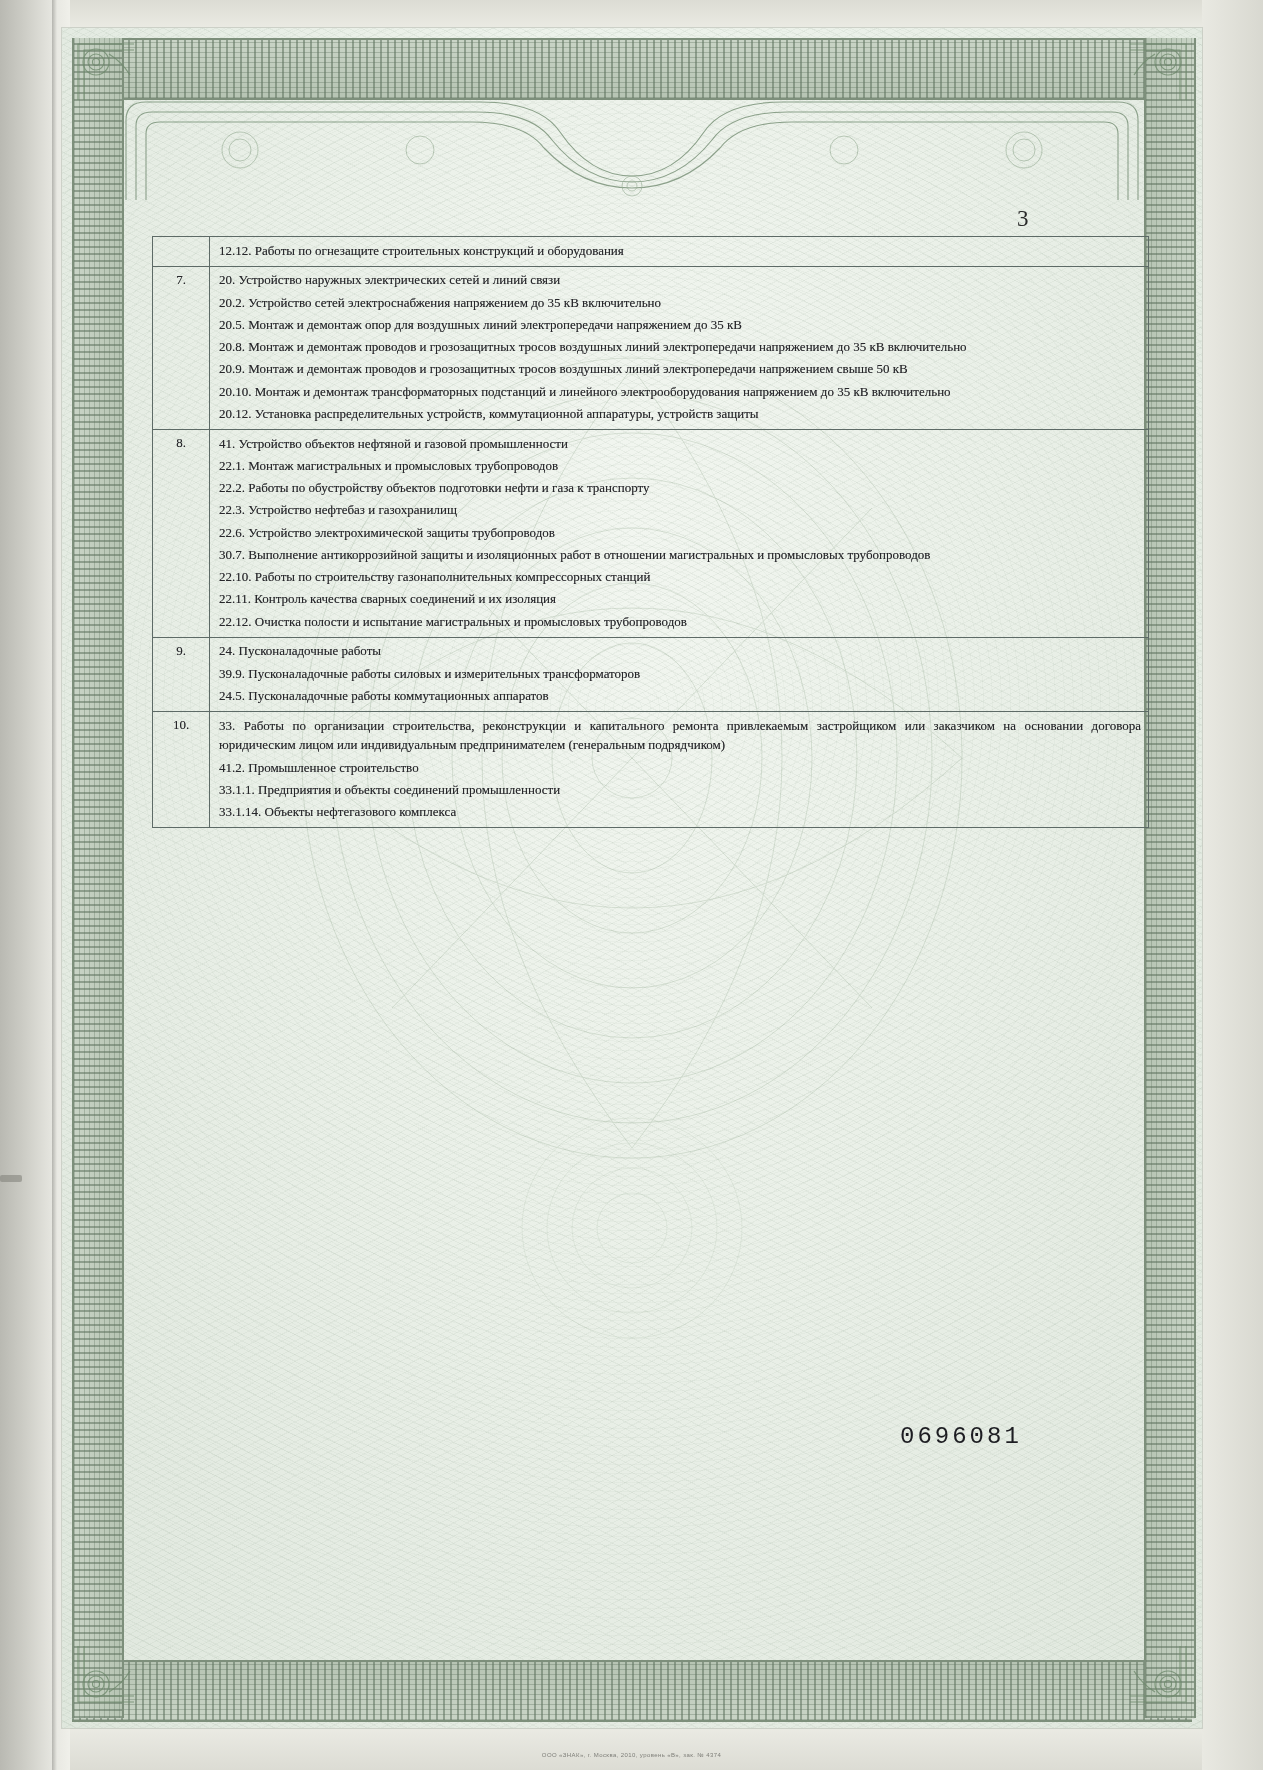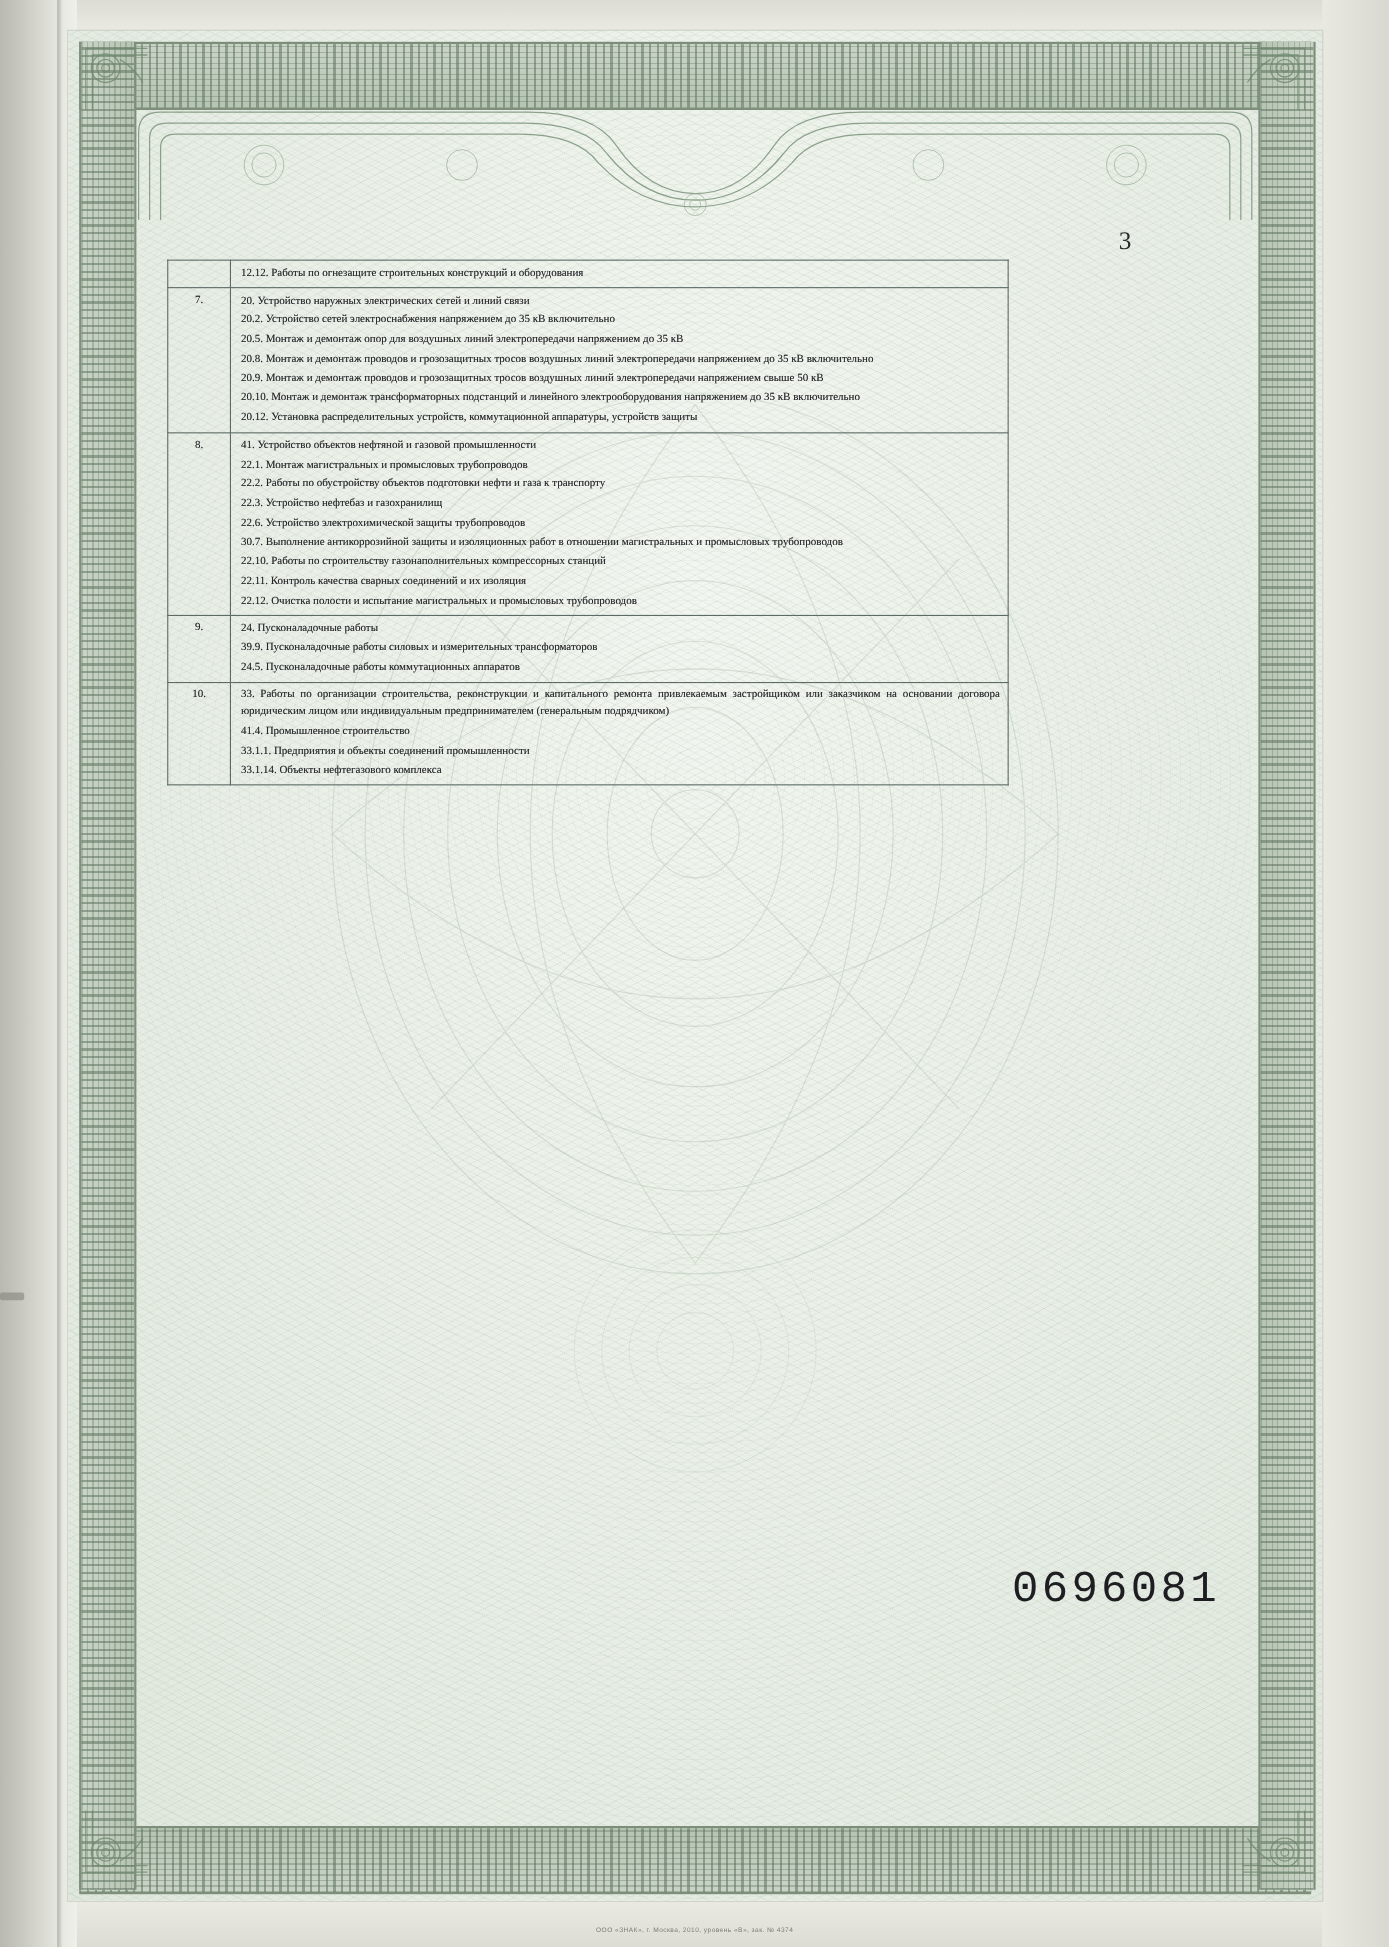--- a/index.html
+++ b/index.html
@@ -101,24 +101,24 @@
   #c-br{left:1064px;top:1614px;}
 
   
   #page-number{
     position:absolute;left:955px;top:178px;
     font-size:23px;color:#2a2a2a;font-family:"Liberation Serif",serif;
   }
 
   
   #reg-table{
-    position:absolute;left:90px;top:208px;width:765px;
+    position:absolute;left:90px;top:208px;width:997px;
     border-collapse:collapse;
     font-family:"Liberation Serif", serif;
-    font-size:10px;
+    font-size:13px;
     color:#26262a;
     line-height:1.52;
   }
   #reg-table td{
     border:1px solid #5d6a66;
     padding:2px 6px 3px 6px;
     vertical-align:top;
     background:transparent;
   }
   #reg-table td.num{
@@ -128,21 +128,21 @@
   #reg-table td.body{padding-left:9px;padding-right:7px;}
   .itm{display:block;margin:1.5px 0 2.5px 0;}
   .itm.just{text-align:justify;text-align-last:left;}
   
   #reg-table{text-shadow:0 0 .45px rgba(40,40,45,.45);}
 
   
   #serial{
     position:absolute;left:838px;top:1395px;
     font-family:"Liberation Mono", monospace;
-    font-size:40px;letter-spacing:3px;color:#1d1d22;margin-left:20px;
+    font-size:24px;letter-spacing:3px;color:#1d1d22;
   }
 
   
   #microprint{
     position:absolute;left:0;top:1752px;width:1263px;text-align:center;
     font-size:6px;color:#7d7d78;letter-spacing:.4px;
     font-family:"Liberation Sans", sans-serif;
   }
   
   #right-shade{
@@ -302,21 +302,21 @@
             <td class="body">
               <span class="itm">24. Пусконаладочные работы</span>
               <span class="itm">39.9. Пусконаладочные работы силовых и измерительных трансформаторов</span>
               <span class="itm">24.5. Пусконаладочные работы коммутационных аппаратов</span>
             </td>
           </tr>
           <tr>
             <td class="num">10.</td>
             <td class="body">
               <span class="itm just">33. Работы по организации строительства, реконструкции и капитального ремонта привлекаемым застройщиком или заказчиком на основании договора юридическим лицом или индивидуальным предпринимателем (генеральным подрядчиком)</span>
-              <span class="itm">41.4. Промышленное строительство</span>
+              <span class="itm">41.2. Промышленное строительство</span>
               <span class="itm">33.1.1. Предприятия и объекты соединений промышленности</span>
               <span class="itm">33.1.14. Объекты нефтегазового комплекса</span>
             </td>
           </tr>
         </tbody>
     </table>
 
     <div id="serial">0696081</div>
   </div>
 

